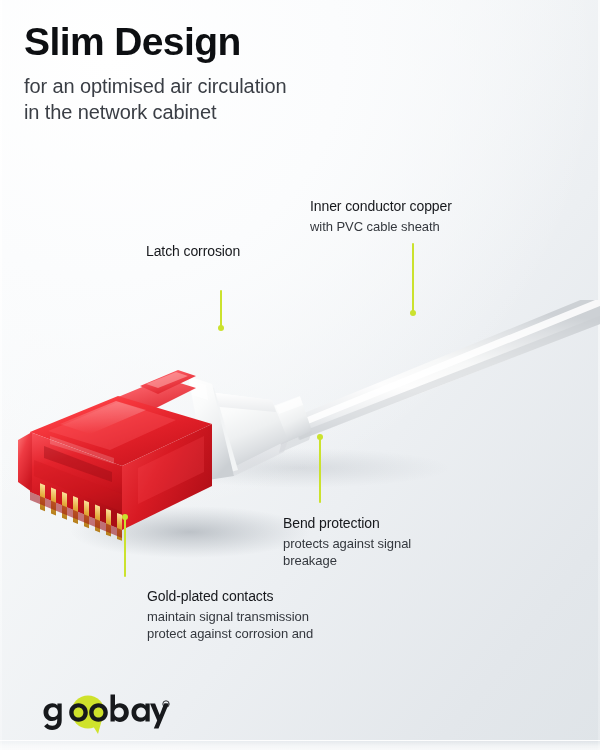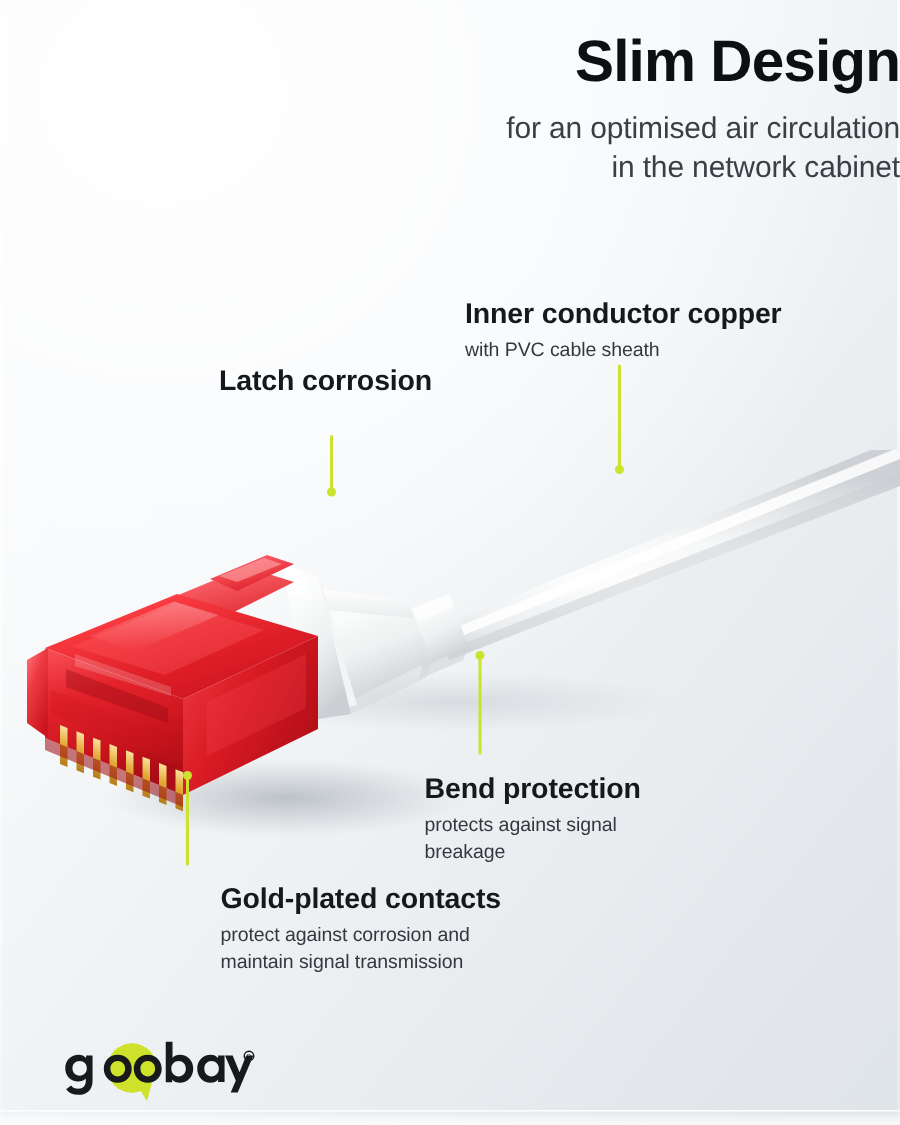--- a/index.html
+++ b/index.html
@@ -18,35 +18,35 @@
   
   #bottom-strip{
     position:absolute;left:0;right:0;bottom:0;height:9px;
     background:linear-gradient(180deg,rgba(255,255,255,0) 0%,rgba(255,255,255,.55) 55%,rgba(255,255,255,.75) 100%);
     border-top:1px solid rgba(255,255,255,.65);
   }
   #edge-l{position:absolute;left:0;top:0;bottom:0;width:2px;background:linear-gradient(180deg,rgba(255,255,255,.9),rgba(255,255,255,.25));}
   #edge-r{position:absolute;right:0;top:0;bottom:0;width:2px;background:linear-gradient(180deg,rgba(255,255,255,.75),rgba(255,255,255,.2));}
 
   
-  #headline{position:absolute;left:0;right:0;top:22px;text-align:right;}
+  #headline{position:absolute;left:0;right:0;top:22px;text-align:left;padding-left:24px;}
   #title{
     font-size:39px;font-weight:700;letter-spacing:-.6px;color:#0d0f12;
     line-height:1.05;margin:0;
   }
   .sub{
     font-size:20px;font-weight:300;color:#3a3e45;letter-spacing:-.1px;
     line-height:1.30;margin:0;
   }
   #sub1{margin-top:10px;}
 
   
   .anno{position:absolute;}
   .anno-title{
-    font-size:19px;font-weight:700;color:#16181c;letter-spacing:-.1px;
+    font-size:14px;font-weight:400;color:#16181c;letter-spacing:-.1px;
     line-height:1.25;margin:0 0 2px 0;white-space:nowrap;
   }
   .anno-body{
     font-size:13px;font-weight:400;color:#34383e;letter-spacing:-.05px;
     line-height:1.38;margin:0;
   }
   .anno-body span{display:block;white-space:nowrap;}
 
   
   .leader{position:absolute;width:2px;background:#cbe22e;border-radius:1px;}
@@ -228,22 +228,22 @@
     <p class="anno-body">
       <span>protects against signal</span>
       <span>breakage</span>
     </p>
   </div>
   <div class="leader up" style="left:319px;top:437px;height:66px;"></div>
 
   <div class="anno" style="left:106px;top:588px;margin-left:41px;">
     <p class="anno-title">Gold-plated contacts</p>
     <p class="anno-body">
+      <span>maintain signal transmission</span>
       <span>protect against corrosion and</span>
-      <span>maintain signal transmission</span>
     </p>
   </div>
   <div class="leader up" style="left:124px;top:517px;height:60px;"></div>
 
   <div id="logo">
     <svg width="130" height="42" viewBox="0 0 130 42" xmlns="http://www.w3.org/2000/svg">
 
       <g>
         <circle cx="48" cy="18" r="16.5" fill="#cfe22b"></circle>
         <path d="M 48 24 L 64 18 L 58 40 Z" fill="#cfe22b"></path>

